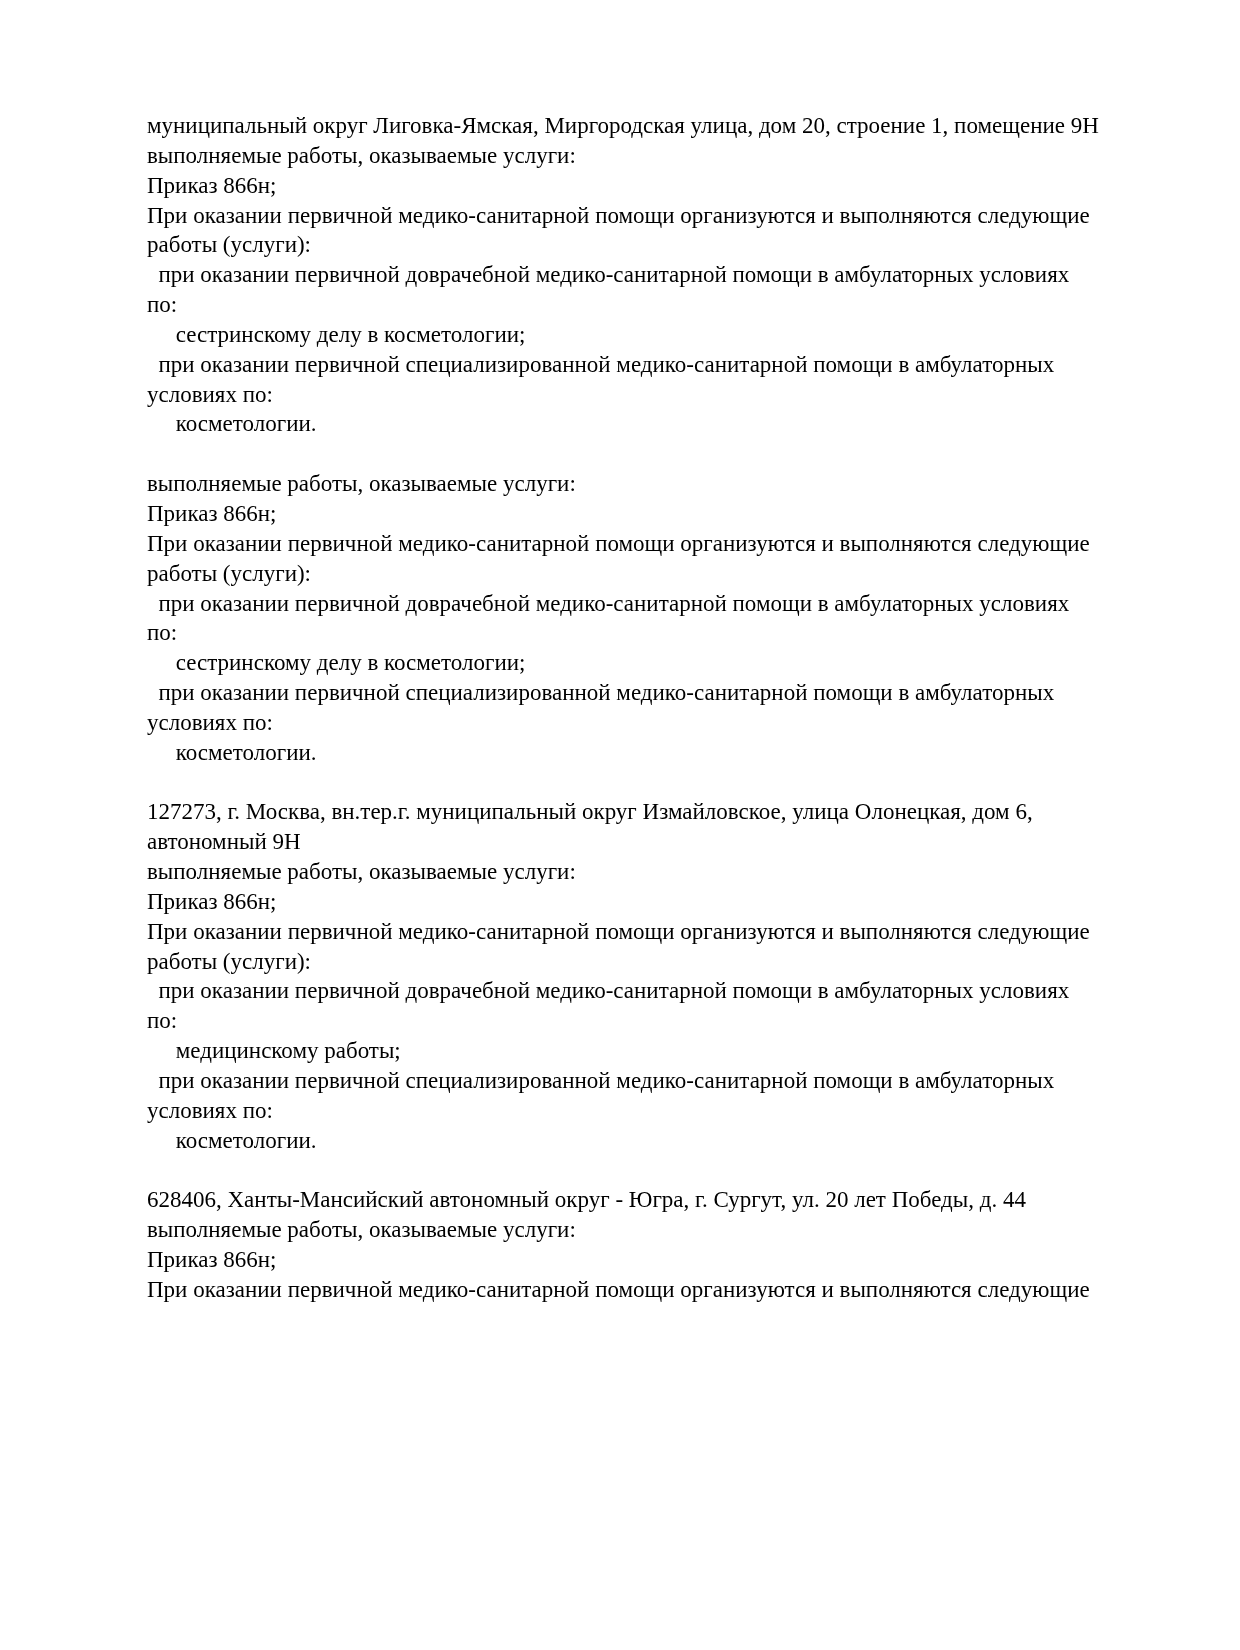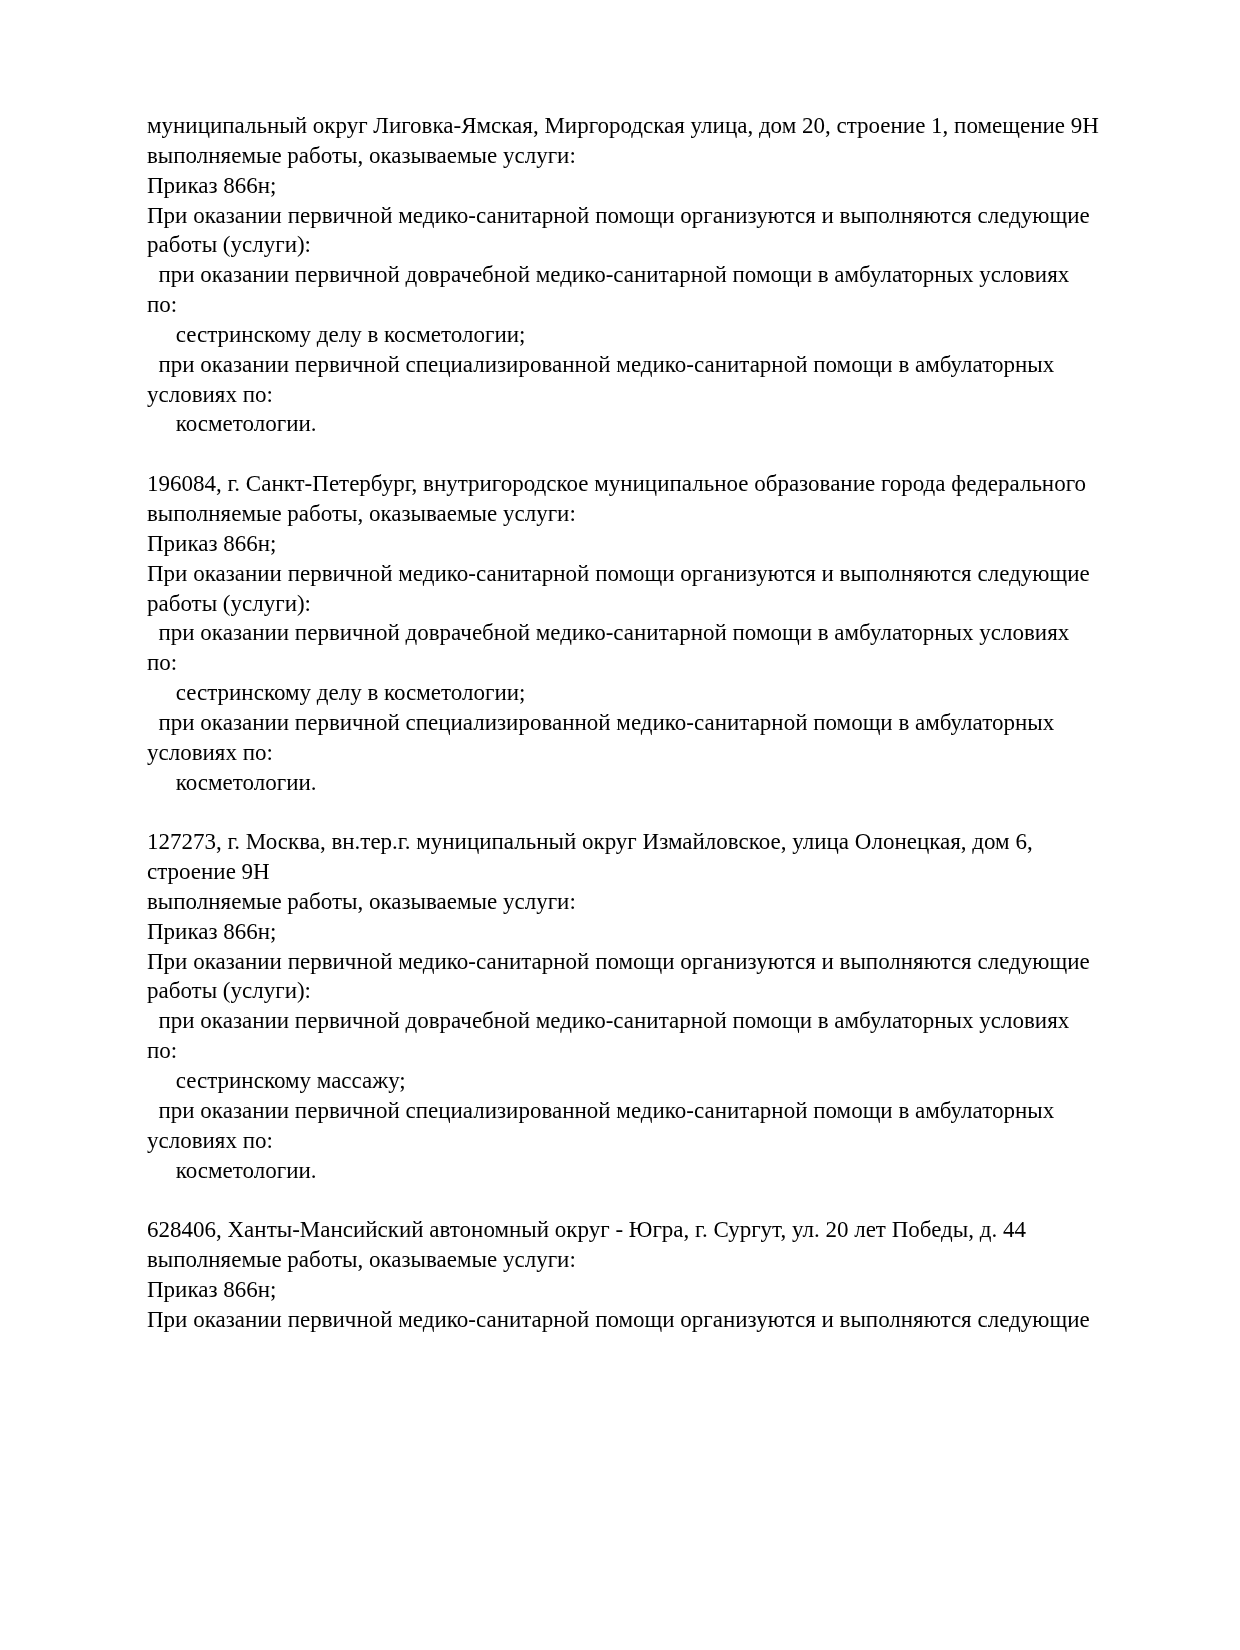--- a/index.html
+++ b/index.html
@@ -51,43 +51,42 @@
       <div class="line">работы (услуги):</div>
       <div class="line">  при оказании первичной доврачебной медико-санитарной помощи в амбулаторных условиях</div>
       <div class="line">по:</div>
       <div class="line">     сестринскому делу в косметологии;</div>
       <div class="line">  при оказании первичной специализированной медико-санитарной помощи в амбулаторных</div>
       <div class="line">условиях по:</div>
       <div class="line">     косметологии.</div>
     </div>
 
     <div class="block">
-      <div class="line">196084, г. Санкт-Петербург, внутригородское муниципальное образование города федерального</div>
       <div class="line">выполняемые работы, оказываемые услуги:</div>
       <div class="line">Приказ 866н;</div>
       <div class="line">При оказании первичной медико-санитарной помощи организуются и выполняются следующие</div>
       <div class="line">работы (услуги):</div>
       <div class="line">  при оказании первичной доврачебной медико-санитарной помощи в амбулаторных условиях</div>
       <div class="line">по:</div>
       <div class="line">     сестринскому делу в косметологии;</div>
       <div class="line">  при оказании первичной специализированной медико-санитарной помощи в амбулаторных</div>
       <div class="line">условиях по:</div>
       <div class="line">     косметологии.</div>
     </div>
 
     <div class="block">
       <div class="line">127273, г. Москва, вн.тер.г. муниципальный округ Измайловское, улица Олонецкая, дом 6,</div>
-      <div class="line">строение 9Н</div>
+      <div class="line">автономный 9Н</div>
       <div class="line">выполняемые работы, оказываемые услуги:</div>
       <div class="line">Приказ 866н;</div>
       <div class="line">При оказании первичной медико-санитарной помощи организуются и выполняются следующие</div>
       <div class="line">работы (услуги):</div>
       <div class="line">  при оказании первичной доврачебной медико-санитарной помощи в амбулаторных условиях</div>
       <div class="line">по:</div>
-      <div class="line">     сестринскому массажу;</div>
+      <div class="line">     медицинскому работы;</div>
       <div class="line">  при оказании первичной специализированной медико-санитарной помощи в амбулаторных</div>
       <div class="line">условиях по:</div>
       <div class="line">     косметологии.</div>
     </div>
 
     <div class="block">
       <div class="line">628406, Ханты-Мансийский автономный округ - Югра, г. Сургут, ул. 20 лет Победы, д. 44</div>
       <div class="line">выполняемые работы, оказываемые услуги:</div>
       <div class="line">Приказ 866н;</div>
       <div class="line">При оказании первичной медико-санитарной помощи организуются и выполняются следующие</div>

